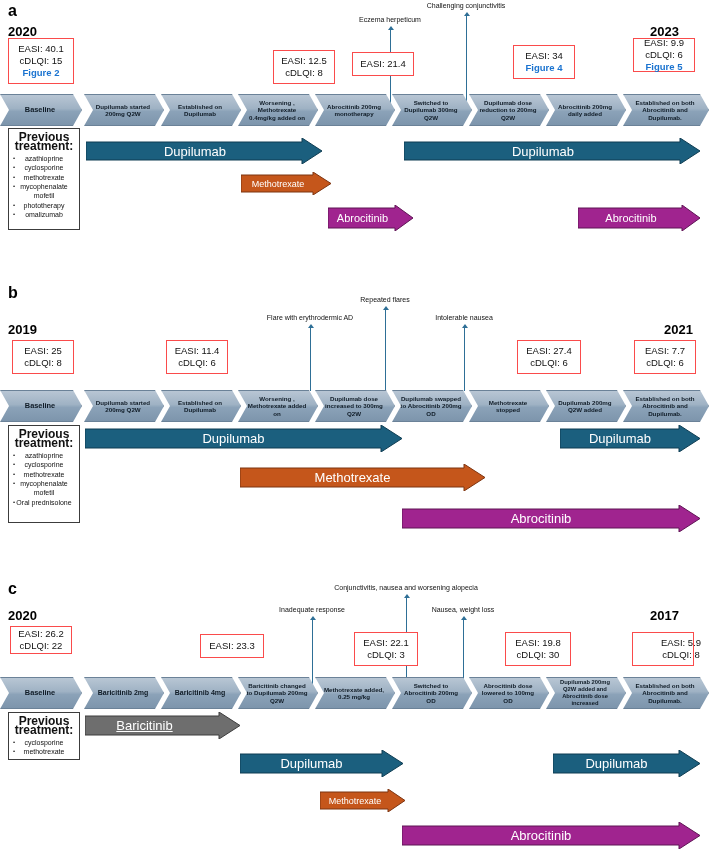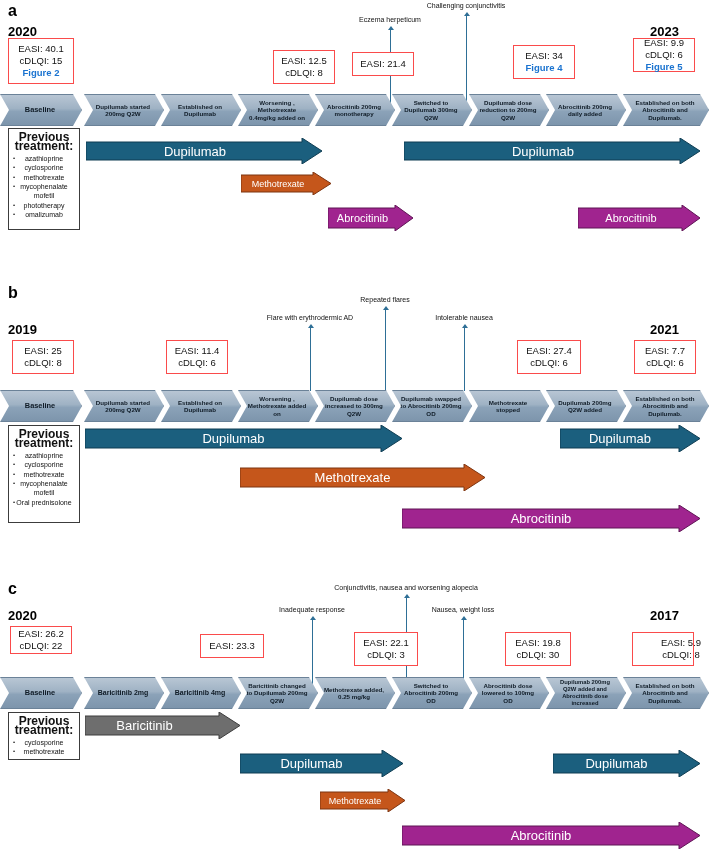--- a/index.html
+++ b/index.html
@@ -195,21 +195,21 @@
       <polygon points="0,3 104,3 104,0 122,13 104,26 104,23 0,23" fill="#a0248f" stroke="#5f1455" stroke-width="1"></polygon>
     </svg>
     <span class="dlabel" style="margin-right:16px;">Abrocitinib</span>
   </div>
 </div>
 
 <div class="panel" style="top:282px;height:278px;">
 
   <div class="panel-letter" style="top:2px;">b</div>
   <div class="year" style="left:8px;top:40px;">2019</div>
-  <div class="year" style="left:650px;top:40px;text-align:center;">2021</div>
+  <div class="year" style="left:664px;top:40px;text-align:center;">2021</div>
 
   <div class="event" style="left:310px;top:32px;">
     <div class="ev-label" style="top:0;">Flare with erythrodermic AD</div>
     <div class="ev-stem" style="top:13px;height:64px;"></div>
     <div class="ev-head" style="top:10px;"></div>
   </div>
   <div class="event" style="left:385px;top:14px;">
     <div class="ev-label" style="top:0;">Repeated flares</div>
     <div class="ev-stem" style="top:13px;height:82px;"></div>
     <div class="ev-head" style="top:10px;"></div>
@@ -385,21 +385,21 @@
     <ul class="prev-list">
       <li class="bul">cyclosporine</li>
       <li class="bul">methotrexate</li>
     </ul>
   </div>
 
   <div class="drug" style="left:85px;top:140px;width:155px;height:27px;font-size:13px;">
     <svg class="drug-shape" viewBox="0 0 155 27" preserveAspectRatio="none">
       <polygon points="0,4 134,4 134,0 155,13.5 134,27 134,23 0,23" fill="#6e6e6e" stroke="#3d3d3d" stroke-width="1"></polygon>
     </svg>
-    <span class="dlabel" style="margin-right:36px;">Baricitinib</span>
+    <span class="dlabel" style="margin-right:36px;text-decoration:underline;">Baricitinib</span>
   </div>
   <div class="drug" style="left:240px;top:178px;width:163px;height:27px;font-size:13px;">
     <svg class="drug-shape" viewBox="0 0 163 27" preserveAspectRatio="none">
       <polygon points="0,4 142,4 142,0 163,13.5 142,27 142,23 0,23" fill="#1b5f7e" stroke="#0f3d52" stroke-width="1"></polygon>
     </svg>
     <span class="dlabel" style="margin-right:20px;">Dupilumab</span>
   </div>
   <div class="drug" style="left:553px;top:178px;width:147px;height:27px;font-size:13px;">
     <svg class="drug-shape" viewBox="0 0 147 27" preserveAspectRatio="none">
       <polygon points="0,4 126,4 126,0 147,13.5 126,27 126,23 0,23" fill="#1b5f7e" stroke="#0f3d52" stroke-width="1"></polygon>

